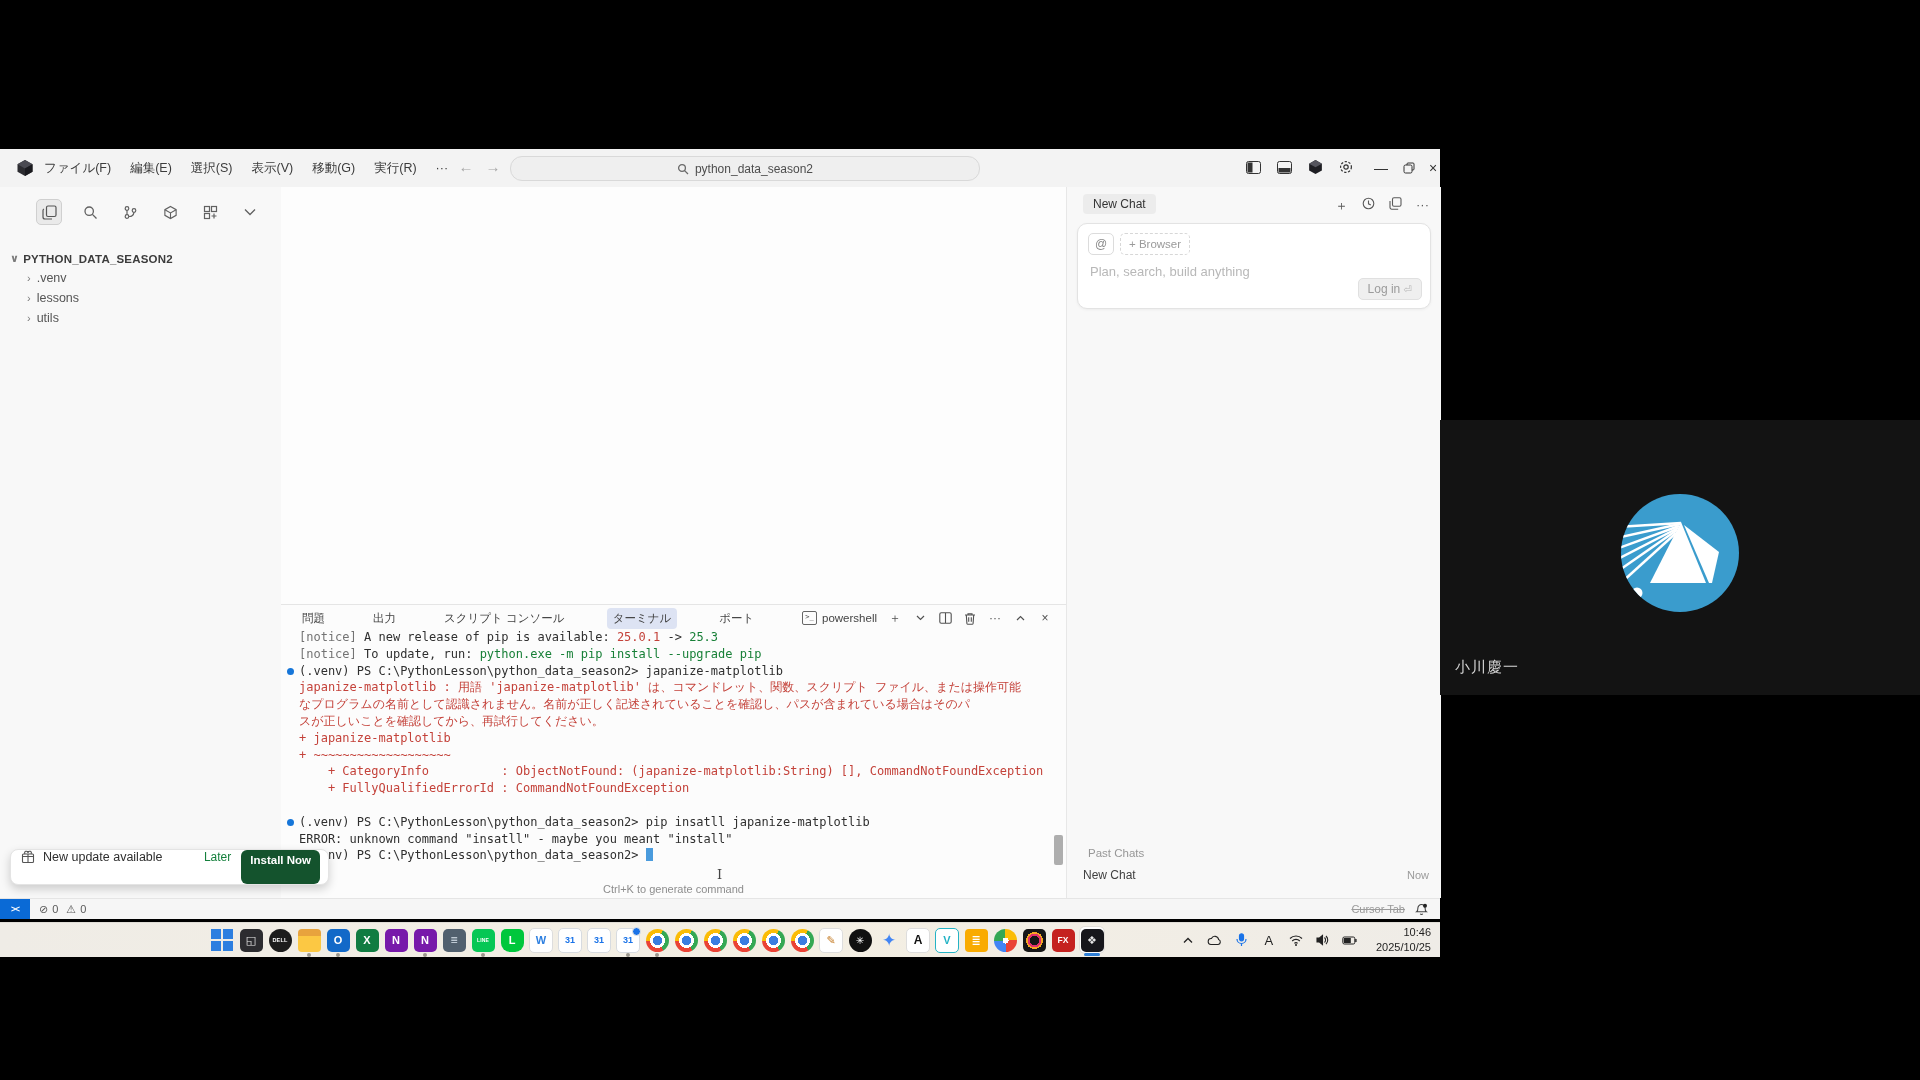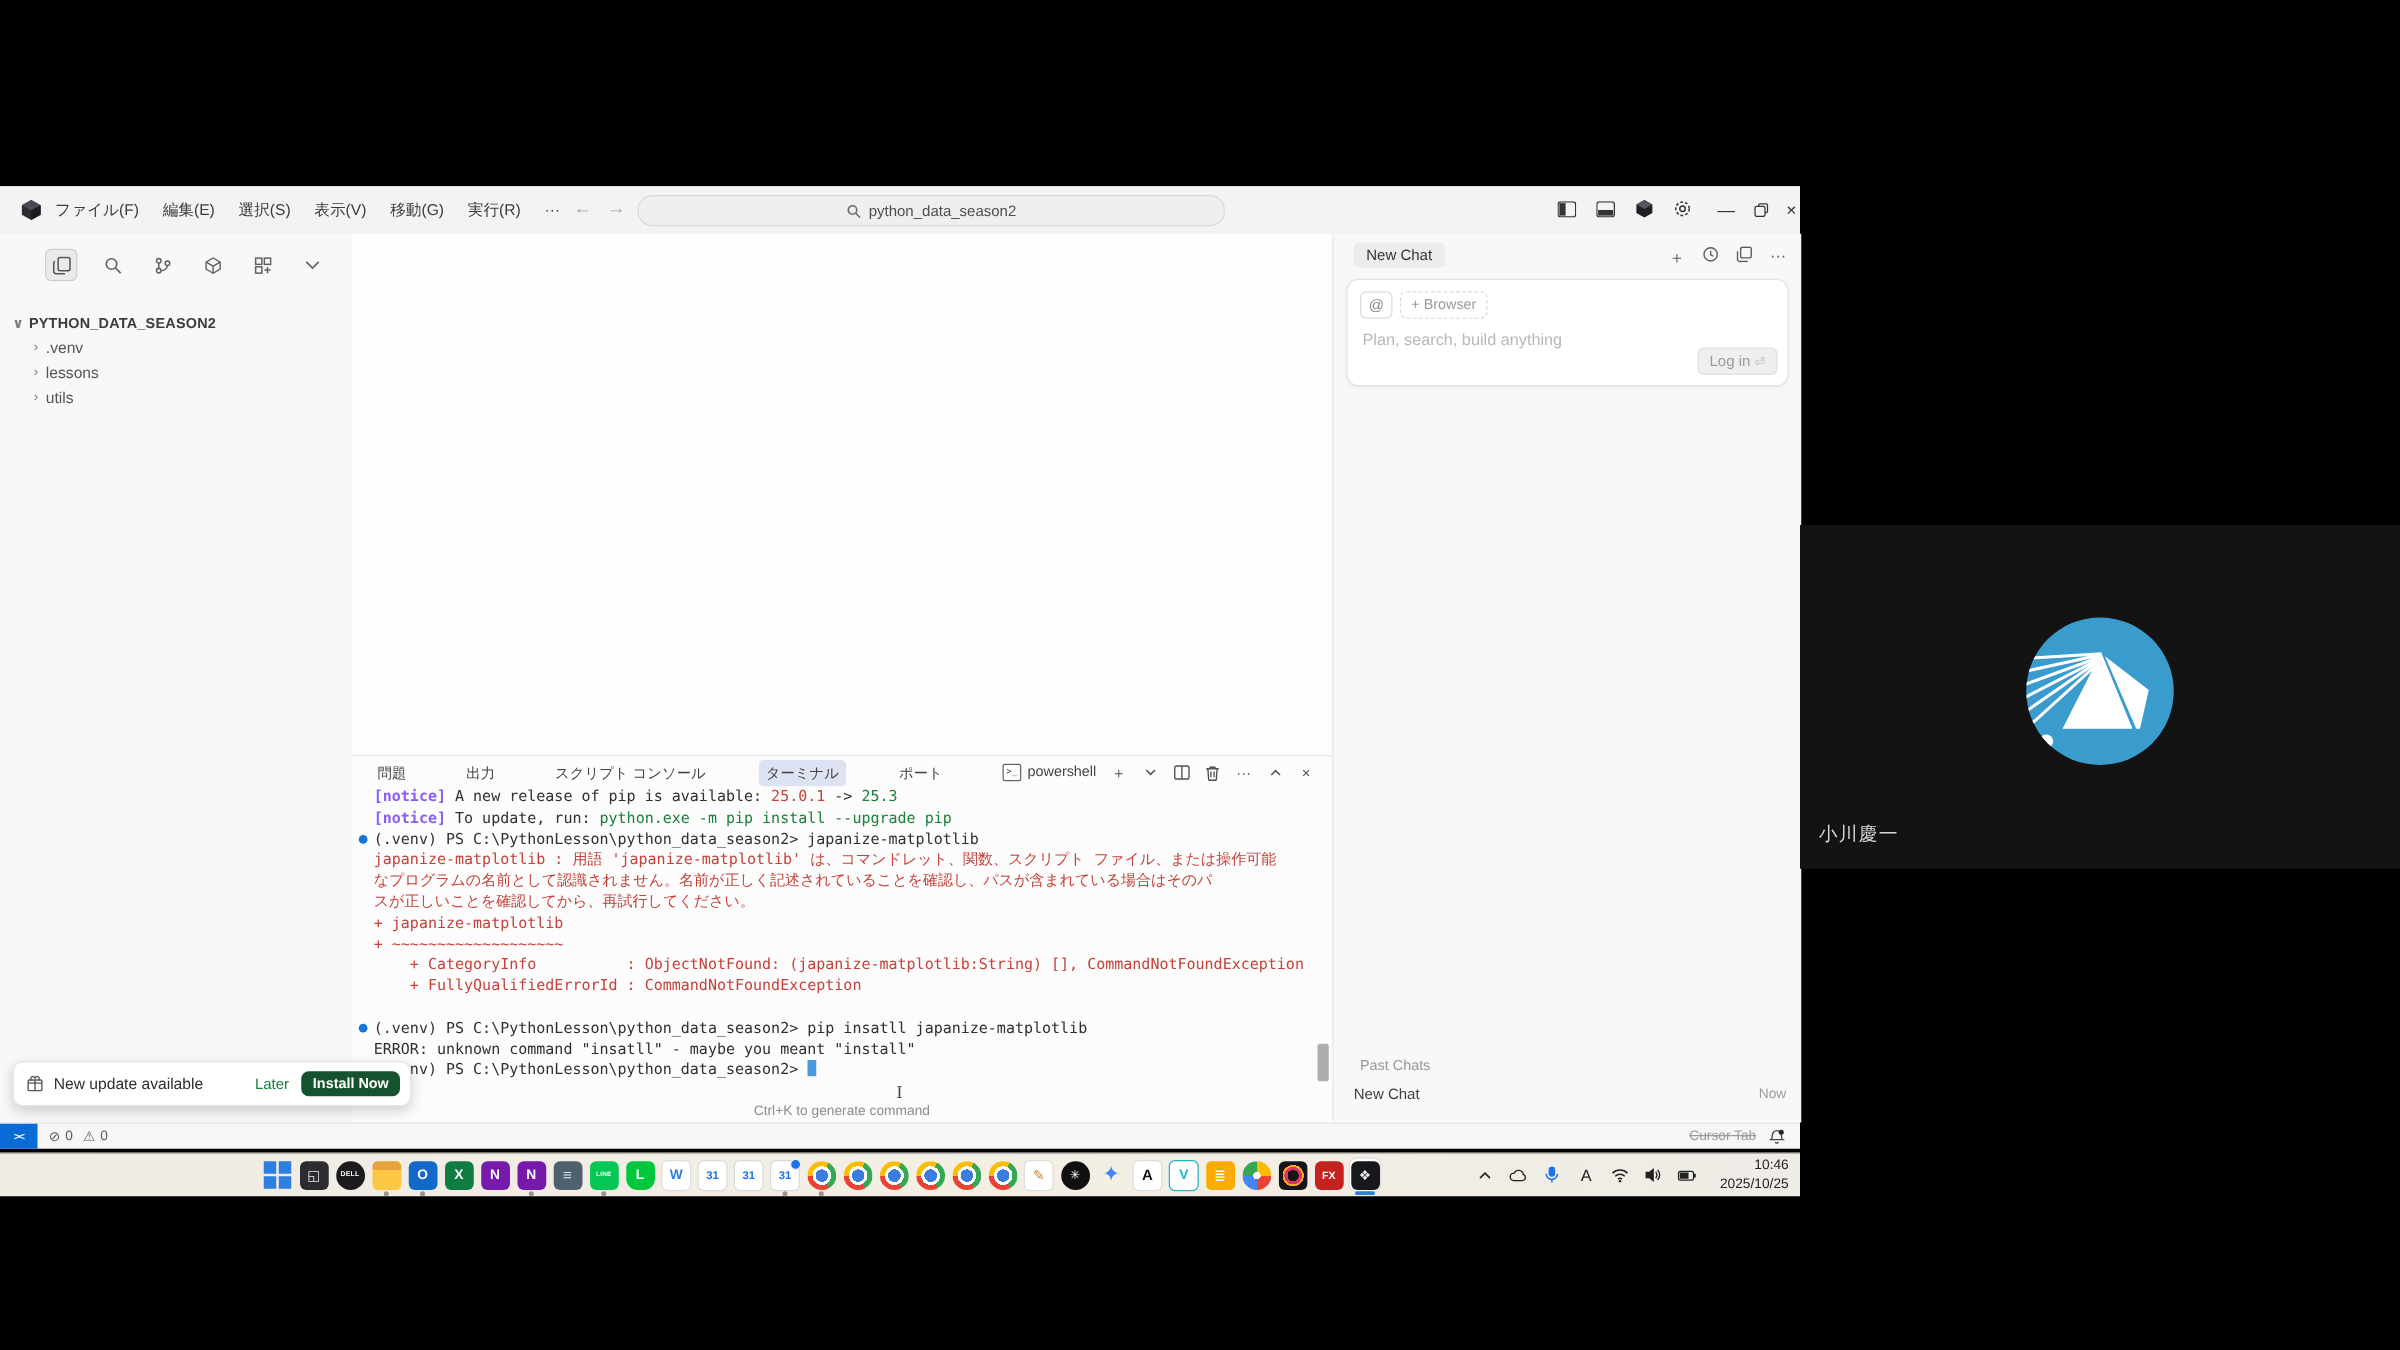--- a/index.html
+++ b/index.html
@@ -38,30 +38,30 @@
   .ptab{font-size:11.5px;color:#424242;padding:3px 6px;border-radius:4px;white-space:nowrap;}
   .ptab.active{background:#dde3f3;}
   #panel-actions{position:absolute;right:14px;top:0;height:26px;display:flex;align-items:center;gap:11px;color:#4f4f4f;}
   .ps-chip{display:flex;align-items:center;gap:5px;font-size:11.5px;color:#444;}
   .ps-box{width:13px;height:12px;border:1px solid #666;border-radius:2px;font-size:7px;line-height:11px;text-align:center;color:#444;font-family:"DejaVu Sans Mono",monospace;}
   .pa-icon{width:14px;height:14px;display:flex;align-items:center;justify-content:center;font-size:12px;color:#515151;}
 
   #term{left:18px;top:24px;width:760px;font-family:"DejaVu Sans Mono","Liberation Mono",monospace;
     font-size:12px;line-height:16.8px;color:#2f2f2f;}
   .tl{position:relative;white-space:pre;height:16.8px;}
-  .c-d{color:#2f2f2f;} .c-b{color:#8b5cf6;font-weight:bold;} .c-r{color:#c4423a;} .c-g{color:#188038;}
+  .c-d{color:#2f2f2f;} .c-b{color:#737373;} .c-r{color:#c4423a;} .c-g{color:#188038;}
   .bullet{position:absolute;left:-12px;top:5px;width:7px;height:7px;border-radius:50%;background:#1676d9;}
   .curblock{display:inline-block;width:7px;height:13px;background:#4a9bdd;vertical-align:-2px;}
   #term-hint{left:0;top:278px;width:785px;text-align:center;font-size:11px;color:#8d8d8d;}
   #term-scroll{right:3px;top:230px;width:9px;height:30px;background:#9a9a9a;border-radius:2px;opacity:.8;}
   #ibeam{left:436px;top:262px;color:#444;font-size:13px;font-family:"DejaVu Serif",serif;}
 
   
   #toast{left:10px;top:700px;width:317px;height:34px;background:#fff;border:1px solid #e4e4e4;border-radius:8px;
-    box-shadow:0 4px 10px rgba(0,0,0,.18);display:flex;align-items:center;z-index:30;}
+    box-shadow:0 4px 10px rgba(0,0,0,.18);display:flex;z-index:30;}
   #toast .msg{font-size:12.5px;color:#2e2e2e;margin-left:8px;}
   #toast .later{font-size:12px;color:#15803d;margin-left:auto;}
   #toast .install{margin:0 8px 0 10px;background:#14532d;color:#fff;font-size:11.5px;font-weight:bold;
     padding:4px 9px;border-radius:6px;}
 
   
   #chat{left:1066px;top:38px;width:374px;height:711px;background:#f8f8f8;border-left:1px solid #e7e7e7;}
   #chat-tab{left:16px;top:7px;background:#ececec;border-radius:4px;padding:3px 10px;font-size:12px;color:#333;}
   #chat-icons{right:12px;top:10px;display:flex;gap:14px;color:#5a5a5a;font-size:13px;}
   #chat-card{left:10px;top:36px;width:352px;height:84px;background:#fff;border:1px solid #e3e3e3;border-radius:10px;

